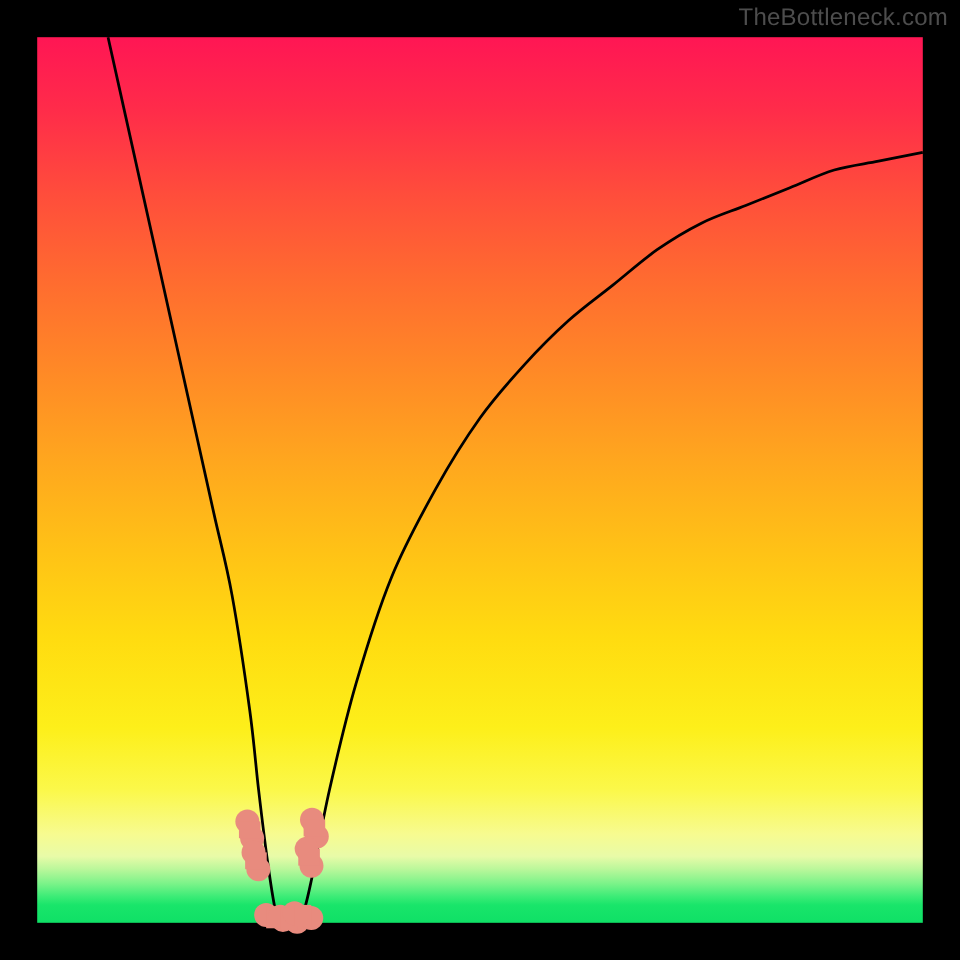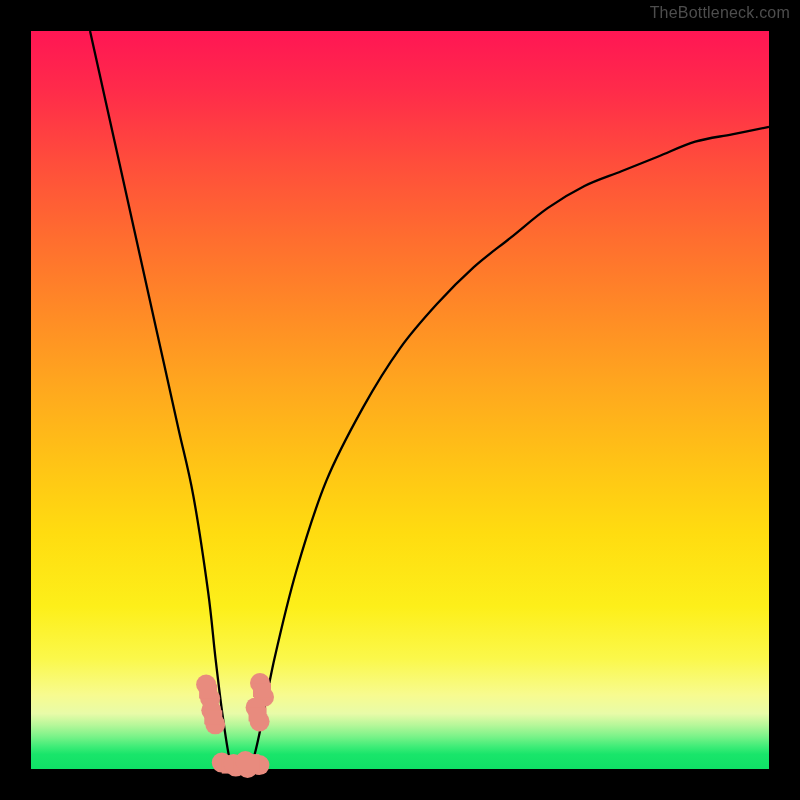--- a/index.html
+++ b/index.html
@@ -45,21 +45,21 @@
       #3dec77 97%,
       #19e56a 98%,
       #0fe066 100%
     );
   }
   .attribution {
     position: absolute;
     top: 4px;
     right: 10px;
     color: #4d4d4d;
-    font-size: 16px;
+    font-size: 20px;
     font-weight: 500;
     letter-spacing: 0.2px;
   }
   svg.curves {
     position: absolute;
     left: 0;
     top: 0;
     width: 738px;
     height: 738px;
     overflow: visible;

